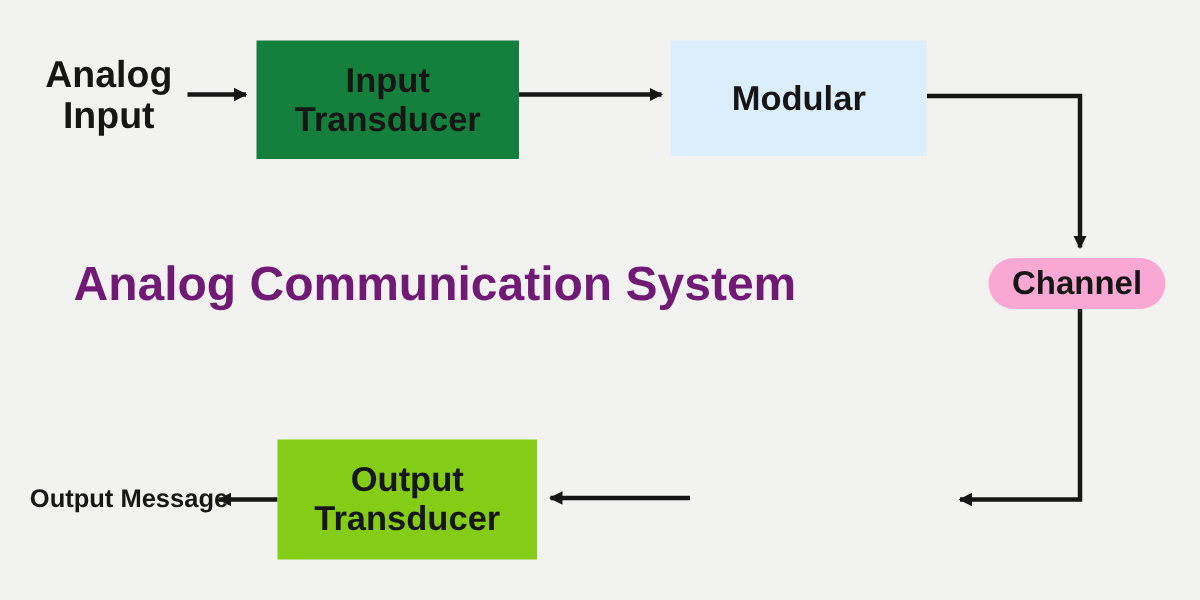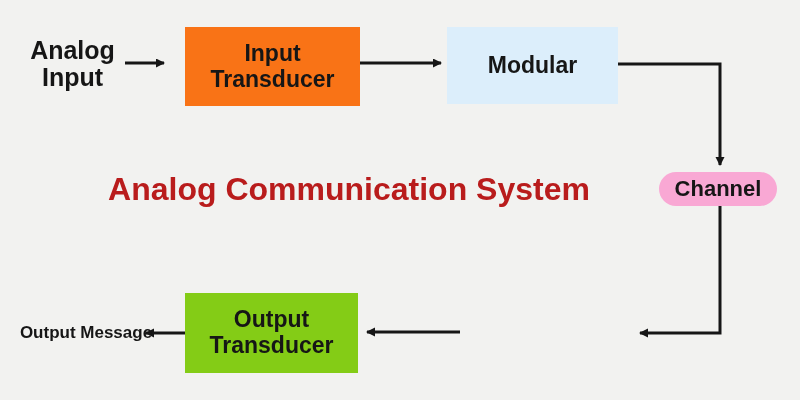--- a/index.html
+++ b/index.html
@@ -34,37 +34,37 @@
     display: flex;
     align-items: center;
     justify-content: center;
     text-align: center;
     font-weight: 700;
     font-size: 23px;
     line-height: 1.12;
     color: #161616;
   }
   .node.box { padding: 2px 6px; box-sizing: border-box; }
-  .box-input-transducer  { left: 171px; top: 27px;  width: 175px; height: 79px; background: #f97316; margin-left: 14px; }
+  .box-input-transducer  { left: 171px; top: 27px;  width: 175px; height: 79px; background: #15803d; }
   .box-modular           { left: 447px; top: 27px;  width: 171px; height: 77px; background: #dceefb; }
   .box-channel           { left: 659px; top: 172px; width: 118px; height: 34px; background: #f9a8d4; border-radius: 17px; font-size: 22px; }
   .box-demodular         { left: 460px; top: 293px; width: 170px; height: 80px; background: #fcdfe7; }
   .box-output-transducer { left: 185px; top: 293px; width: 173px; height: 80px; background: #84cc16; }
   .label-analog-input    { left: 14px;  top: 36px;  width: 117px; height: 56px; font-size: 25px; line-height: 1.08; }
   .label-output-message  { left: 16px;  top: 303px; width: 140px; height: 60px; font-size: 17px; line-height: 1.14; }
   .diagram-title {
     position: absolute;
     left: 49px;
     top: 171px;
     width: 600px;
-    text-align: center;
+    text-align: left;
     font-size: 32px;
     font-weight: 700;
     letter-spacing: 0px;
-    color: #b91c1c;
+    color: #701a75;
   }
 </style>
 </head>
 <body>
 
 <div class="stage">
 
   <svg class="connectors" viewBox="0 0 800 400" aria-hidden="true">
     <defs>
       <marker id="arrow" markerWidth="10" markerHeight="10" refX="8" refY="4.5" orient="auto" markerUnits="userSpaceOnUse">

